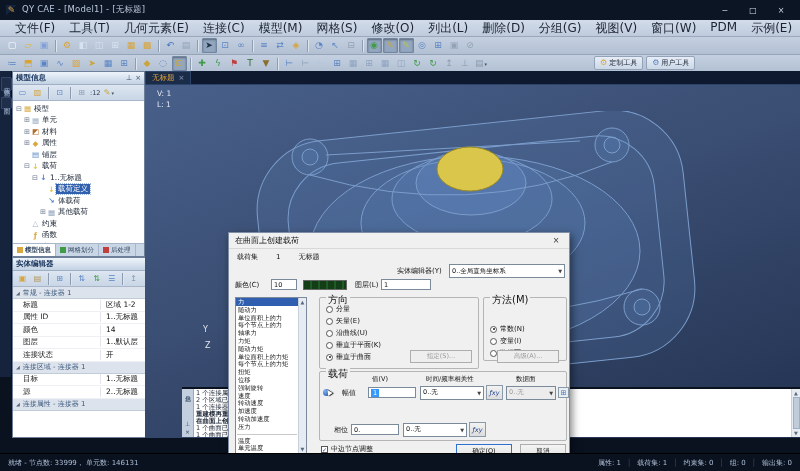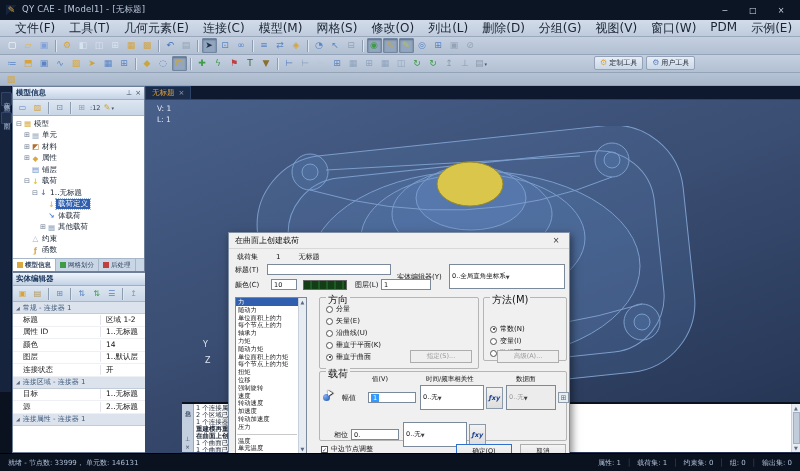--- a/index.html
+++ b/index.html
@@ -31,21 +31,21 @@
 .tbtn{display:inline-flex;align-items:center;justify-content:center;min-width:15px;height:15px;margin:0 .5px;border:1px solid transparent;border-radius:1px;background:transparent}
 .tb3 .tbtn{height:11px;min-width:13px}
 .tbtn.pressed{background:#93a6c0;border-color:#72869f;box-shadow:inset 0 1px 2px rgba(0,0,0,.35)}
 .tglyph{font-size:9px;line-height:1}
 .darr{font-size:5px;color:#44536b;margin-left:1px}
 .tsep{width:1px;height:12px;background:#8d9cb0;margin:0 3px;box-shadow:1px 0 0 #dde5ef}
 .custombar{position:absolute;left:594px;top:1px;display:flex;gap:3px}
 .custombtn{display:flex;align-items:center;gap:2px;height:14px;padding:0 5px;background:linear-gradient(#e6edf6,#ccd8e7);border:1px solid #93a2b6;border-radius:2px;font-size:7px;color:#1a2433}
 .custombtn .tglyph{font-size:8px}
 
-.main{position:absolute;left:0;top:86px;width:800px;height:306px;background:#0f766e}
+.main{position:absolute;left:0;top:71px;width:800px;height:306px;background:#0f766e}
 .edge{position:absolute;left:0;top:0;width:12px;height:100%;background:#15233c;border-right:1px solid #0a1220}
 .vtab{writing-mode:vertical-rl;text-orientation:upright;font-size:6.5px;color:#93a7c4;background:#1e2e4b;border:1px solid #33456a;border-radius:0 2px 2px 0;padding:4px 0;margin:6px 1px 0 1px;letter-spacing:1px}
 
 .panel{position:absolute;background:#f4f6fa;border:1px solid #6d7f99;display:flex;flex-direction:column}
 .panel-mi{left:12px;top:0;width:133px;height:186px}
 .panel-ee{left:12px;top:186px;width:213px;height:181px}
 .ptitle{height:13px;background:linear-gradient(#eef4fb,#c3d2e4);border-bottom:1px solid #9fb0c4;display:flex;align-items:center;padding:0 3px;font-size:7.5px;font-weight:bold;color:#1f3a60;flex:none}
 .ptools{margin-left:auto;display:flex;gap:3px;font-size:7px;color:#41536d;font-weight:normal}
 .ptoolbar{height:16px;background:linear-gradient(#dde6f1,#c9d6e6);border-bottom:1px solid #a7b6c9;display:flex;align-items:center;padding-left:2px;flex:none}
 .ptoolbar .tbtn{height:13px;min-width:14px}
@@ -91,39 +91,39 @@
 .msgscroll{width:9px;background:#e7ecf2;border-left:1px solid #c8d0da;display:flex;flex-direction:column;align-items:center;justify-content:space-between;padding:1px 0}
 
 .dialog{position:absolute;left:228px;top:232px;width:342px;height:231px;background:#f0f0f0;border:1px solid #7e8ea4;box-shadow:2px 3px 8px rgba(0,0,0,.5);z-index:50;font-size:7px}
 .dtitle{height:16px;display:flex;align-items:center;padding:0 6px;background:#f0f0f0;border-bottom:1px solid #d8d8d8;font-size:8px;color:#111}
 .dclose{margin-left:auto;font-size:8px;color:#333;width:14px;text-align:center}
 .drow{position:absolute;display:flex;align-items:center}
 .dlab{color:#111;white-space:nowrap}
 .inp{border:1px solid #7a8a9a;background:#fff;height:11px;display:flex;align-items:center;padding:0 2px;font-size:6.5px;color:#111}
 .inp.selval{background:#fff}
 .inp.selval span{background:#3399ff;color:#fff;padding:0 2px}
-.combo{border:1px solid #7a8a9a;background:#fff;height:25px;display:flex;align-items:center;justify-content:flex-start;padding:6px 2px;font-size:6.5px;color:#111}
+.combo{border:1px solid #7a8a9a;background:#fff;height:14px;display:flex;align-items:center;justify-content:space-between;padding:6px 2px;font-size:6.5px;color:#111}
 .combo .arr{font-size:5px;color:#444}
 .combo.dis{background:#ececec;color:#9a9a9a}
 .swatch{height:10px;border:1px solid #666;background:repeating-linear-gradient(90deg,#123d16 0 6px,#1d5c22 6px 8px)}
 .group{position:absolute;border:1px solid #b5b5b5;border-radius:2px}
 .gtitle{position:absolute;top:-5px;left:6px;background:#f0f0f0;padding:0 2px;font-size:10px;color:#111}
 .radio{width:7px;height:7px;border-radius:50%;border:1px solid #555;background:#fff;position:relative;flex:none;margin-right:3px}
 .radio.sel::after{content:'';position:absolute;inset:1.5px;background:#222;border-radius:50%}
 .radrow{display:flex;align-items:center;height:12px;font-size:7px;color:#111}
 .dbtn{border:1px solid #adadad;background:linear-gradient(#f4f4f4,#e1e1e1);display:flex;align-items:center;justify-content:center;font-size:6.5px;color:#111;position:absolute}
 .dbtn.dis{color:#9a9a9a;background:#eee}
 .dbtn.def{border:1px solid #2f6fd0}
 .typelist{position:absolute;left:6px;top:64px;bottom:8px;width:72px;border:1px solid #7a8a9a;background:#fff;overflow:hidden;display:flex}
 .tl-items{flex:1;overflow:hidden}
 .tl-item{height:7.8px;line-height:7.8px;font-size:6.3px;padding-left:2px;white-space:nowrap;color:#111}
 .tl-item.sel{background:#2f5fae;color:#fff}
 .tl-sep{height:4px;border-bottom:1px solid #c9c9c9;margin:0 1px 2px 1px}
 .tl-scroll{width:8px;background:#e7ecf2;border-left:1px solid #c8d0da;display:flex;flex-direction:column;justify-content:space-between;align-items:center;padding:1px 0}
-.fxy{border:1px solid #8a9aa8;background:linear-gradient(#f2f2f2,#ddd);height:22px;display:flex;align-items:center;justify-content:center;font-size:6.5px;font-style:italic;font-weight:bold;color:#1a3f8f;padding:0 1px}
+.fxy{border:1px solid #8a9aa8;background:linear-gradient(#f2f2f2,#ddd);height:15px;display:flex;align-items:center;justify-content:center;font-size:6.5px;font-style:italic;font-weight:normal;color:#1a3f8f;padding:0 1px}
 .cbx{width:7px;height:7px;border:1px solid #555;background:#fff;display:inline-flex;align-items:center;justify-content:center;font-size:6px;color:#1a3f8f;margin-right:3px;flex:none}
 .cbx.dis{border-color:#aaa}
 .chkrow{display:flex;align-items:center;font-size:7px;color:#111;position:absolute}
 .chkrow.dis{color:#9a9a9a}
 .sphere{width:7px;height:7px;border-radius:50%;background:radial-gradient(circle at 30% 30%,#7fb1f4,#1d4fa8);flex:none}
 .cursor{position:absolute;font-size:7px;color:#fff;text-shadow:0 0 1px #000,1px 1px 1px #000;transform:rotate(-35deg)}
 .colhead{position:absolute;font-size:6.5px;color:#111;white-space:nowrap}
 .gridbtn{border:1px solid #8a9aa8;background:#e8edf2;height:11px;display:flex;align-items:center;justify-content:center;font-size:7px;color:#3f6fbf}
 
 .statusbar{position:absolute;left:0;top:453px;width:800px;height:18px;background:#0a1220;border-top:1px solid #000;display:flex;align-items:center;padding:0 8px;color:#aebfd6;font-size:7px;z-index:60}
@@ -649,26 +649,20 @@
       <span>在曲面上创建载荷</span>
       <span class="dclose">×</span>
     </div>
 
     <div class="drow" style="left:8px;top:19px;gap:18px">
       <span class="dlab">载荷集</span>
       <span class="dlab">1</span>
       <span class="dlab">无标题</span>
     </div>
 
-    <div class="drow" style="left:6px;top:31px">
-      <span class="dlab" style="width:32px">标题(T)</span>
-      <span class="inp" style="width:124px">
-          <span></span>
-        </span>
-    </div>
     <div class="drow" style="left:168px;top:31px">
       <span class="dlab" style="width:52px">实体编辑器(Y)</span>
       <span class="combo" style="width:116px">
         <span>0..全局直角坐标系</span>
           <span class="arr">▼</span>
       </span>
     </div>
 
     <div class="drow" style="left:6px;top:46px">
       <span class="dlab" style="width:36px">颜色(C)</span>

